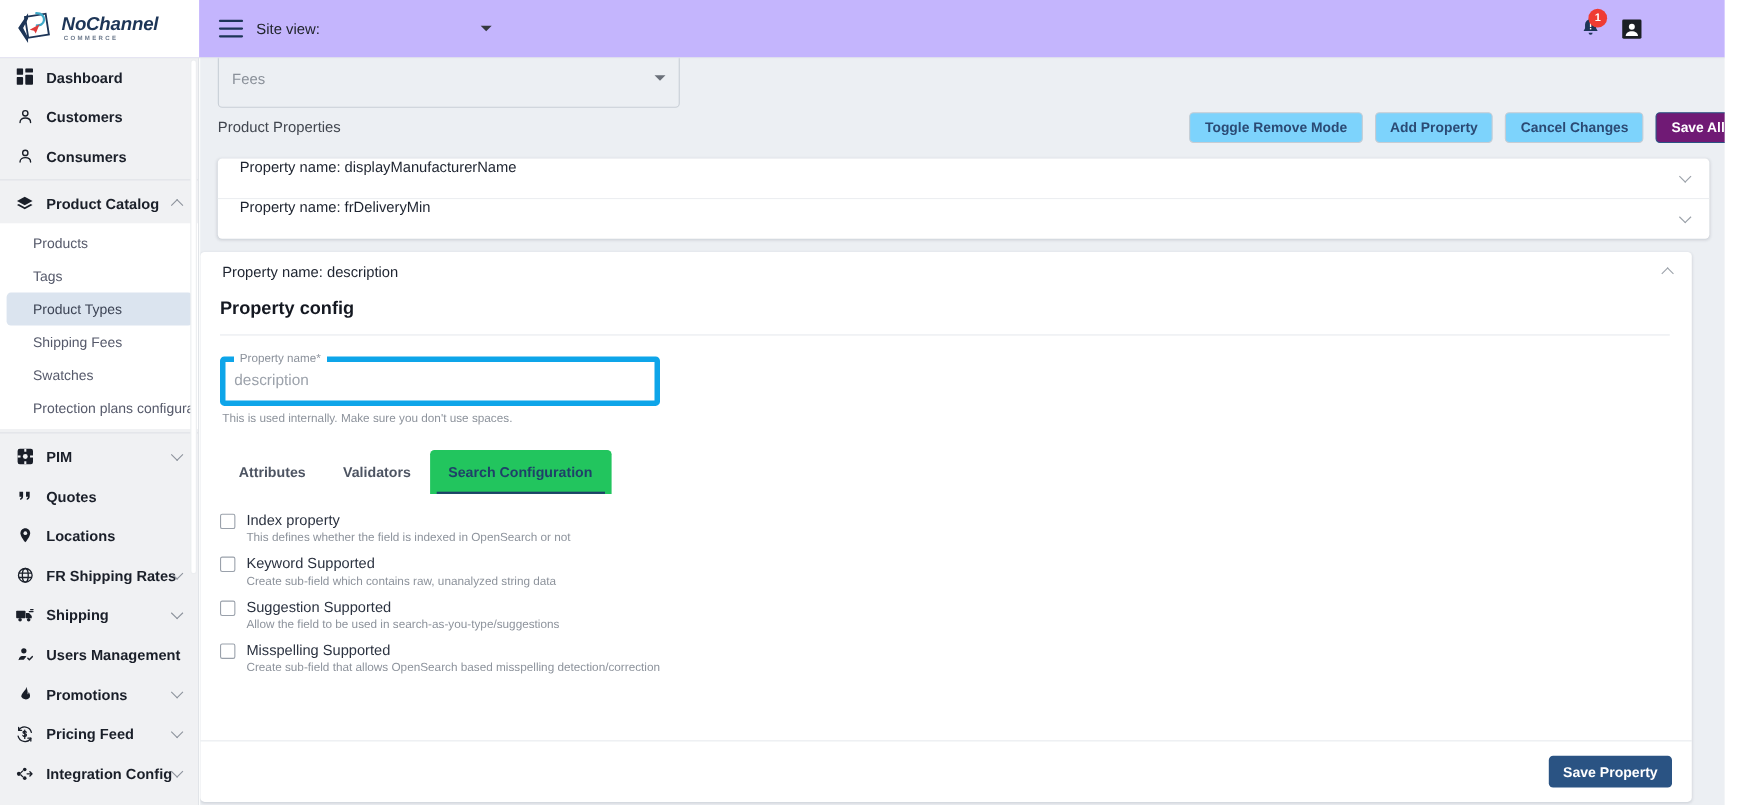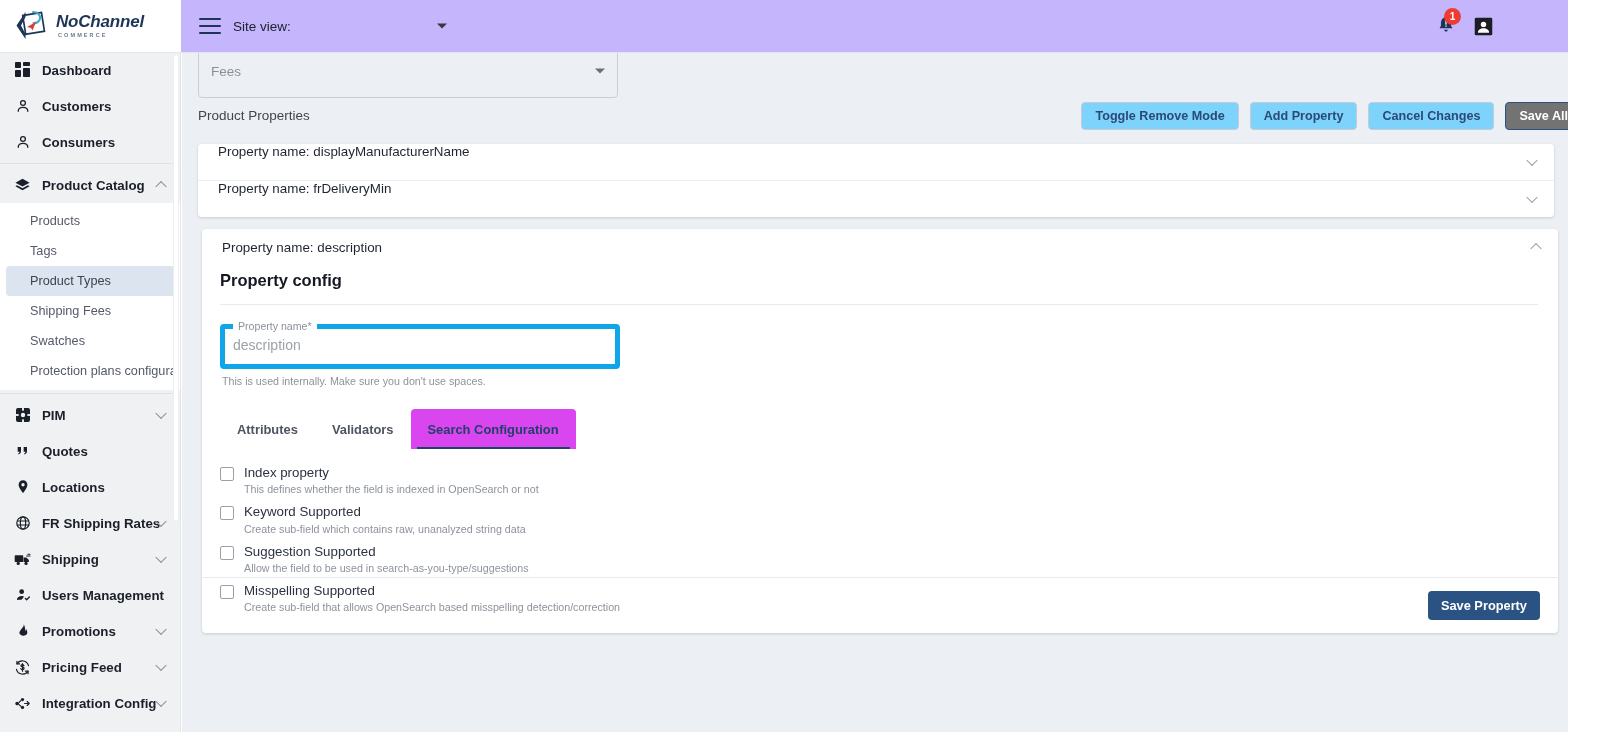--- a/index.html
+++ b/index.html
@@ -139,21 +139,21 @@
   .tb-buttons {
     position: absolute; right: -14px; top: 2px; display: flex; gap: 11px; align-items: center;
   }
   .btn {
     height: 28px; padding: 0 13px; border-radius: 4px; cursor: pointer;
     font-size: 12.6px; font-weight: bold; display:flex; align-items:center;
     background: #7dd3fc; border: 1px solid #c6ccd4; color: #2b4a74;
     white-space: nowrap;
   }
   .btn.primary {
-    background: #737373; border-color: #2a5383; color: #ffffff;
+    background: #701a75; border-color: #2a5383; color: #ffffff;
   }
 
   
   .card {
     position: absolute; background: #ffffff; border-radius: 4px;
     box-shadow: 0 1px 3px rgba(20,30,50,0.16);
   }
   #card-collapsed { left: 16px; top: 92px; width: 1356px; height: 73px; }
   .prop-row {
     height: 36px; display: flex; position: relative;
@@ -161,21 +161,21 @@
   }
   .prop-row + .prop-row { border-top: 1px solid #eceef1; }
   .prop-row-label { font-size: 13.4px; color: #1e2430; }
   .row-chev {
     position: absolute; right: 18px; top: 50%;
     width: 8px; height: 8px; border-right: 1.4px solid #9aa0a8; border-bottom: 1.4px solid #9aa0a8;
   }
   .row-chev.down { transform: translateY(-70%) rotate(45deg); }
   .row-chev.up { transform: translateY(-30%) rotate(-135deg); }
 
-  #card-expanded { left: 20px; top: 177px; width: 1356px; height: 404px; }
+  #card-expanded { left: 0; top: 177px; width: 1356px; height: 500px; }
   #expanded-head { height: 36px; padding: 0 16px 0 20px; display:flex; align-items:center; position:relative; cursor:pointer; }
   #expanded-body { padding: 0 20px 0 18px; }
 
   .section-title {
     font-size: 16.5px; font-weight: bold; color: #141821;
     margin: 6px 0 0 0;
   }
   .hr { height:1px; background:#e7eaee; margin-top: 14px; }
 
   
@@ -201,21 +201,21 @@
   }
   .helper { font-size: 10.7px; color: #8d939c; margin-top: 6px; margin-left: 2px; }
 
   
   .tabs { margin-top: 22px; display:flex; align-items:flex-end; height: 40px; position:relative; }
   .tab {
     height: 40px; padding: 0 17px; display:flex; align-items:center; justify-content:center;
     font-size: 12.9px; font-weight: bold; color: #4d5462; cursor: pointer;
     border-radius: 4px 4px 0 0; position: relative;
   }
-  .tab.active { background: #d946ef; color: #1f4069; }
+  .tab.active { background: #22c55e; color: #1f4069; }
   .tab.active::after {
     content:''; position:absolute; left: 6px; right: 6px; bottom: 0; height: 2.5px; background: #1f4069;
   }
   .tabs-line { position:absolute; left:0; right: 2px; bottom: 0; height:1px; background:#e3e6ea; z-index:-1; }
 
   
   .cb-list { margin-top: 16px; }
   .cb-row { display:flex; align-items:flex-start; gap: 10px; margin-bottom: 9px; }
   .cb-box {
     width: 14px; height: 14px; border: 1.6px solid #9aa1ab; border-radius: 2px;

